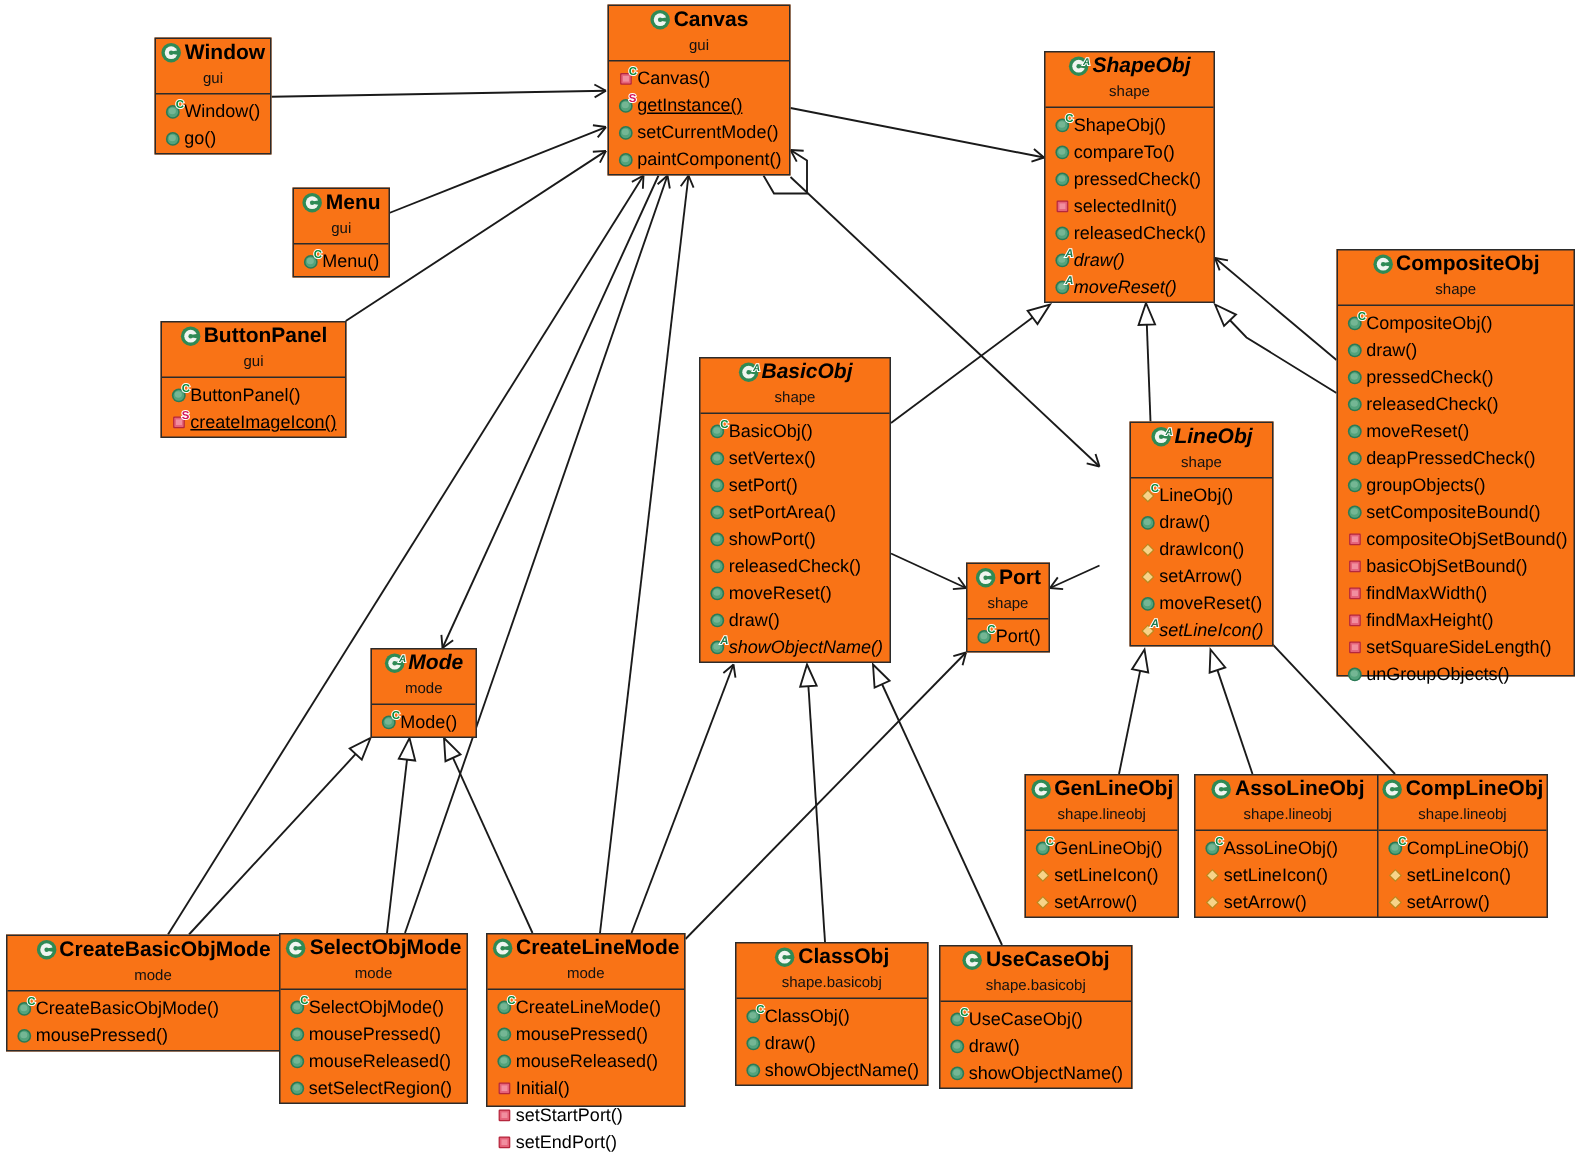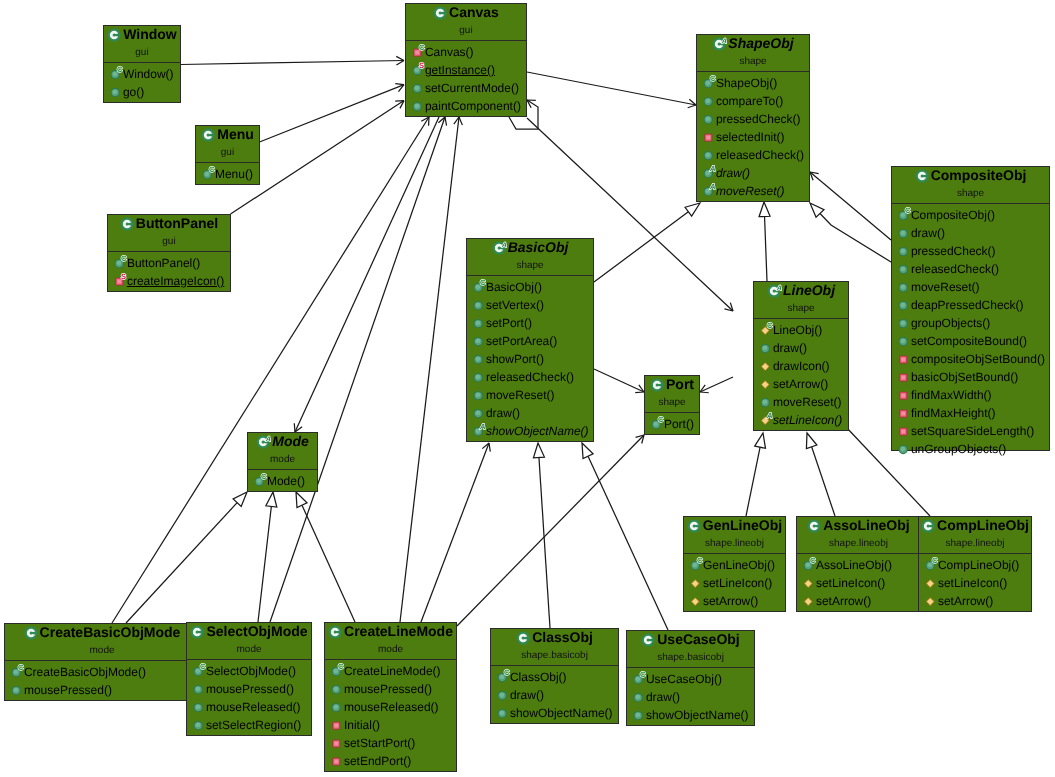--- a/index.html
+++ b/index.html
@@ -1,19 +1,19 @@
 <!DOCTYPE html>
 <html><head>
 <meta charset="utf-8">
 <style>
   html,body{margin:0;padding:0;background:#ffffff;}
   #diagram{position:relative;width:1055px;height:777px;background:#ffffff;overflow:hidden;
     font-family:"Liberation Sans",sans-serif;text-rendering:geometricPrecision;}
   #edges{position:absolute;left:0;top:0;width:1055px;height:777px;}
-  .cls{position:absolute;box-sizing:border-box;background:#4d7c0f;border:1.3px solid #2b2b2b;}
+  .cls{position:absolute;box-sizing:border-box;background:#f97316;border:1.3px solid #2b2b2b;}
   .cls-head{position:relative;height:37.3px;box-sizing:border-box;border-bottom:1.3px solid #2b2b2b;}
   .cls-title{position:absolute;left:0;right:0;top:0.4px;text-align:center;font-size:14px;font-weight:bold;color:#000;white-space:nowrap;line-height:16px;}
   .cls-title.abs{font-style:italic;}
   .cls-title .titleic{position:relative;vertical-align:-3.2px;margin-right:0px;}
   .cls-pkg{position:absolute;left:0;right:0;top:20.2px;text-align:center;font-size:10px;color:#111;white-space:nowrap;line-height:13px;}
   .cls-body{position:relative;padding-top:1.8px;}
   .m{position:relative;height:18px;line-height:18px;font-size:12px;color:#000;white-space:nowrap;padding-left:18.9px;}
   .m.abs{font-style:italic;}
   .m.stat span{text-decoration:underline;}
   .ic{position:absolute;left:5.7px;top:0;}
@@ -589,21 +589,21 @@
             <circle cx="5.2" cy="9.6" r="3.55" fill="#54a37c"></circle>
             <ellipse cx="4.9" cy="9" rx="2.35" ry="2.15" fill="#74b694"></ellipse>
           </svg><span>mouseReleased()</span></div>
         <div class="m"><svg class="ic" viewBox="0 0 15 18" width="15" height="18">
             <circle cx="5.2" cy="9.6" r="4.6" fill="#2a7a56"></circle>
             <circle cx="5.2" cy="9.6" r="3.55" fill="#54a37c"></circle>
             <ellipse cx="4.9" cy="9" rx="2.35" ry="2.15" fill="#74b694"></ellipse>
           </svg><span>setSelectRegion()</span></div>
       </div>
     </div>
-<div class="cls" style="left:324px;top:622px;width:133px;height:150px;">
+<div class="cls" style="left:324px;top:622px;width:133px;height:116px;">
       <div class="cls-head">
         <div class="cls-title"><svg class="titleic" viewBox="0 0 16 16" width="16" height="16">
             <circle cx="7.1" cy="8.1" r="6.5" fill="#2f8a55"></circle>
             <circle cx="7.1" cy="8.1" r="4.25" fill="#f0f5f0"></circle>
             <circle cx="7.1" cy="8.1" r="1.5" fill="#2f8a55"></circle>
             <path d="M7.1 7.35 L12.0 6.55 L12.0 9.65 L7.1 8.85 Z" fill="#2f8a55"></path>
           </svg><span>CreateLineMode</span></div>
         <div class="cls-pkg">mode</div>
       </div>
       <div class="cls-body">

